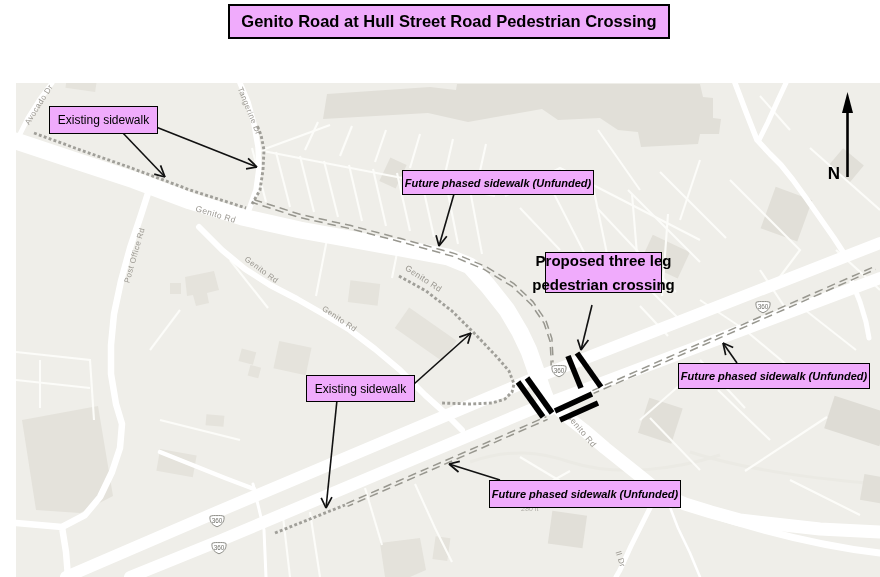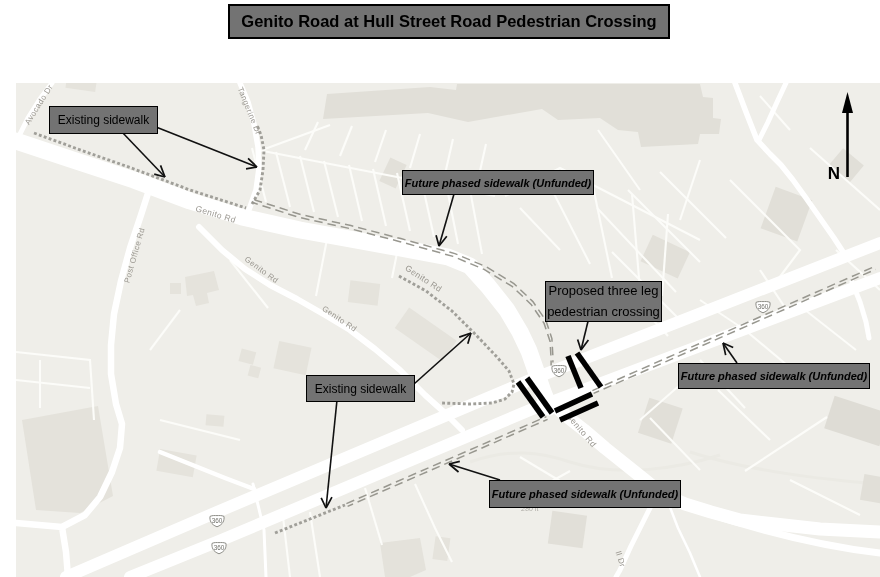--- a/index.html
+++ b/index.html
@@ -1,17 +1,17 @@
 <!DOCTYPE html>
 <html><head>
 <meta charset="utf-8">
 <style>
 html,body{margin:0;padding:0;width:880px;height:577px;background:#ffffff;overflow:hidden}
 body{font-family:"Liberation Sans",sans-serif;position:relative}
-.box{position:absolute;background:#737373;border:1.5px solid #000;color:#000;display:flex;align-items:center;justify-content:center;text-align:center;white-space:nowrap}
+.box{position:absolute;background:#f0abfc;border:1.5px solid #000;color:#000;display:flex;align-items:center;justify-content:center;text-align:center;white-space:nowrap}
 </style>
 </head>
 <body>
 
 <div class="box" style="left:228px;top:4px;width:438px;height:31px;border-width:2px;font-size:16.5px;font-weight:bold">Genito Road at Hull Street Road Pedestrian Crossing</div>
 
 <svg id="map" style="position:absolute;left:16px;top:83px" width="864" height="494" viewBox="16 83 864 494">
 <defs>
 <marker id="ah" markerUnits="userSpaceOnUse" markerWidth="28" markerHeight="28" refX="14" refY="14" orient="auto">
 <path d="M14,14 L2.5,9.2 M14,14 L4.5,19.8" stroke="#111" stroke-width="1.7" fill="none"></path>
@@ -262,19 +262,19 @@
 <path d="M847.5,177 L847.5,108" stroke="#000" stroke-width="2.6"></path>
 <path d="M847.5,92 L842,113 L853,113 Z" fill="#000"></path>
 <text x="840" y="179" font-size="17" font-weight="bold" fill="#000" text-anchor="end">N</text>
 </g>
 </svg>
 
 <div class="box" style="left:49px;top:106px;width:107px;height:26px;font-size:12px">Existing sidewalk</div>
 
 <div class="box" style="left:402px;top:170px;width:190px;height:23px;font-size:11px;font-style:italic;font-weight:bold">Future phased sidewalk (Unfunded)</div>
 
-<div class="box" style="left:545px;top:281px;width:115px;height:39px;font-size:13px;font-weight:normal;line-height:1.55">Proposed three leg<br>pedestrian crossing</div>
+<div class="box" style="left:545px;top:252px;width:115px;height:39px;font-size:15px;font-weight:bold;line-height:1.55">Proposed three leg<br>pedestrian crossing</div>
 
 <div class="box" style="left:306px;top:375px;width:107px;height:25px;font-size:12px">Existing sidewalk</div>
 
 <div class="box" style="left:678px;top:363px;width:190px;height:24px;font-size:11px;font-style:italic;font-weight:bold">Future phased sidewalk (Unfunded)</div>
 
 <div class="box" style="left:489px;top:480px;width:190px;height:26px;font-size:11px;font-style:italic;font-weight:bold">Future phased sidewalk (Unfunded)</div>
 
 </body></html>

